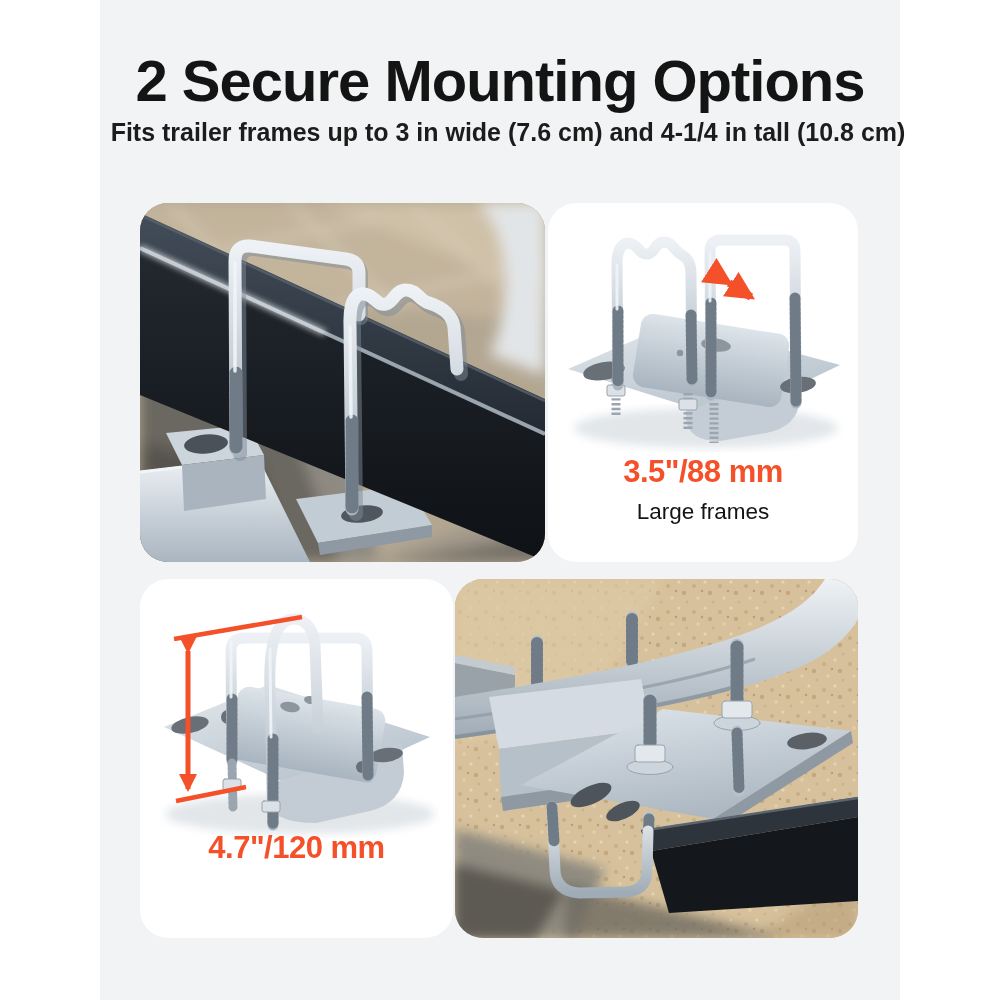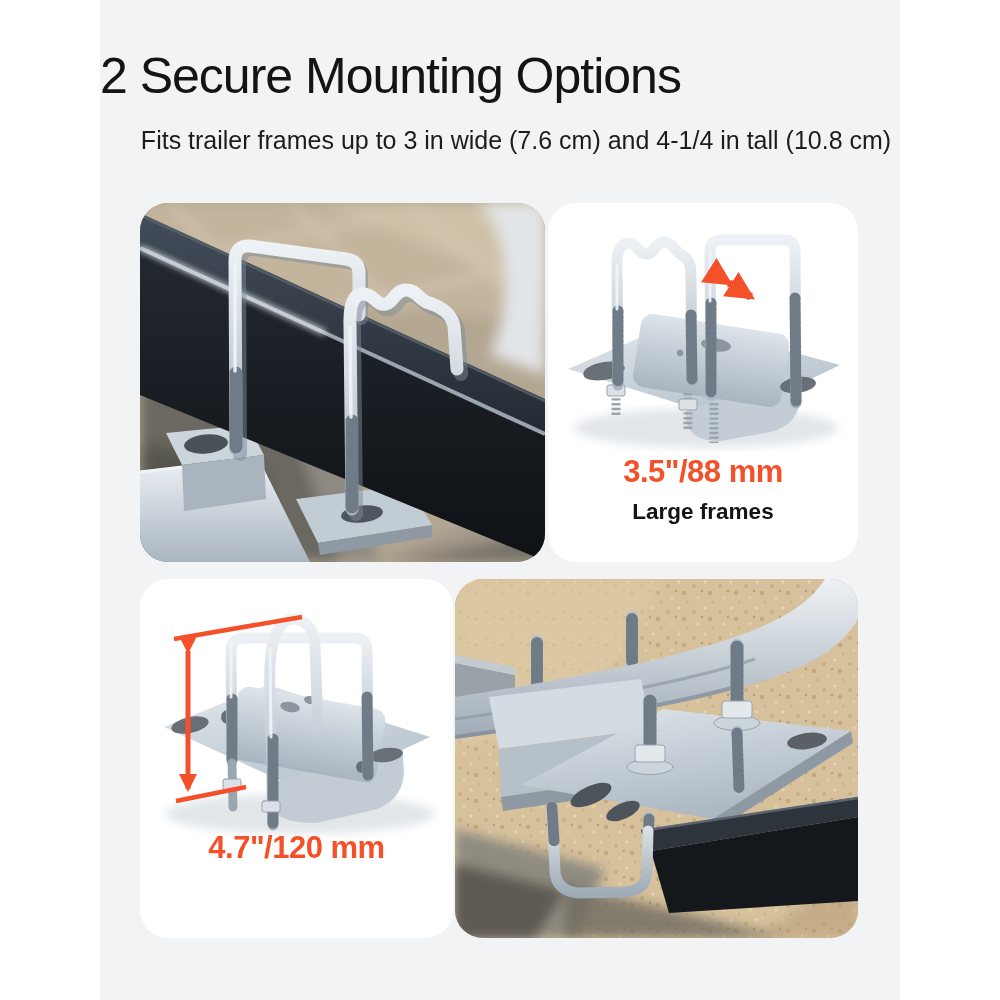--- a/index.html
+++ b/index.html
@@ -1,32 +1,32 @@
 <!DOCTYPE html>
 <html style="--accent: #f4502a;"><head>
 <meta charset="utf-8">
 <style>
   html,body{margin:0;padding:0;background:#ffffff;font-family:"Liberation Sans",sans-serif;}
   .stage{position:relative;width:1000px;height:1000px;background:#ffffff;overflow:hidden;}
   .band{position:absolute;left:100px;top:0;width:800px;height:1000px;background:#f2f3f4;}
-  .title{position:absolute;left:100px;width:800px;top:47px;margin:0;
-         font-size:50px;font-weight:400;letter-spacing:-1px;color:#141414;}
-  .subtitle{position:absolute;left:60px;width:880px;top:110px;margin:16px;text-align:center;
-         font-size:25px;font-weight:400;color:#1c1c1c;}
+  .title{position:absolute;left:100px;width:800px;top:47px;margin:0;text-align:center;
+         font-size:58px;font-weight:700;letter-spacing:-1px;color:#141414;}
+  .subtitle{position:absolute;left:60px;width:880px;top:110px;margin:8px;text-align:center;
+         font-size:25px;font-weight:700;color:#1c1c1c;}
   .panel{position:absolute;border-radius:28px;overflow:hidden;}
   .photo{background:#b9ad97;}
   .card{background:#ffffff;}
   #p-tl{left:140px;top:203px;width:405px;height:359px;}
   #p-tr{left:548px;top:203px;width:310px;height:359px;}
   #p-bl{left:140px;top:579px;width:313px;height:359px;}
   #p-br{left:455px;top:579px;width:403px;height:359px;}
   svg.fill{position:absolute;inset:0;width:100%;height:100%;display:block;}
   .card-text{position:absolute;left:0;right:0;top:253px;text-align:center;line-height:1;}
   .value{font-size:31px;font-weight:700;color:var(--accent,#f4502a);letter-spacing:-0.5px;margin-bottom:11px;}
-  .cap{font-size:22.5px;color:#141414;line-height:28px;font-weight:700;}
+  .cap{font-size:22.5px;color:#141414;line-height:28px;font-weight:400;}
 </style>
 </head>
 <body>
 
 <div class="stage">
   <div class="band"></div>
   <h1 class="title">2 Secure Mounting Options</h1>
   <p class="subtitle">Fits trailer frames up to 3 in wide (7.6 cm) and 4-1/4 in tall (10.8 cm)</p>
 
   <div class="panel photo" id="p-tl">

